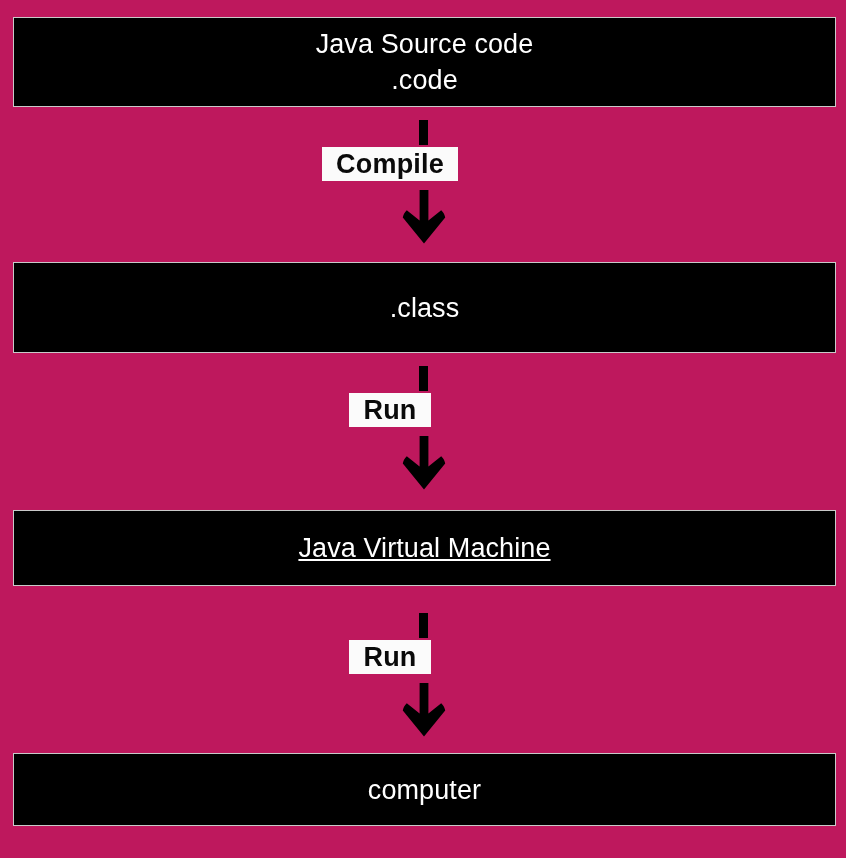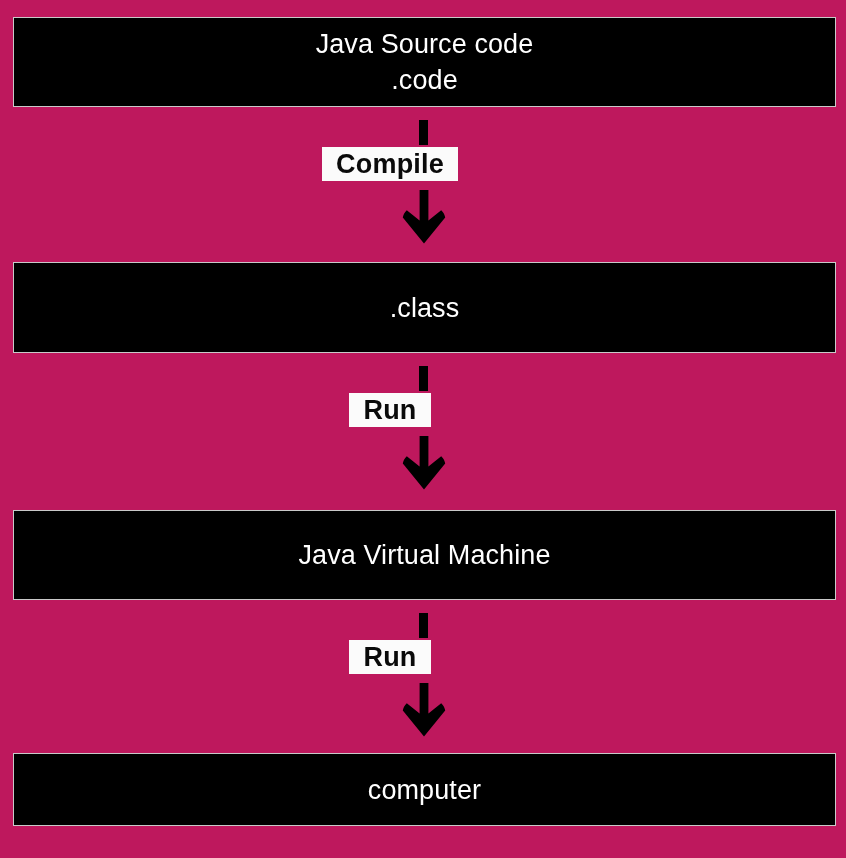--- a/index.html
+++ b/index.html
@@ -35,21 +35,21 @@
     line-height: 36px;
     font-weight: 400;
     letter-spacing: 0.1px;
     color: #ffffff;
     text-align: center;
     white-space: nowrap;
   }
 
   #box-1 { top: 17px;  height: 90px; }
   #box-2 { top: 262px; height: 91px; }
-  #box-3 { top: 510px; height: 90px; }
+  #box-3 { top: 510px; height: 76px; text-decoration: underline; }
   #box-4 { top: 753px; height: 73px; }
 
   
   .connector {
     position: absolute;
     left: 0;
     width: 846px;
     height: 146px;
   }
   #connector-1 { top: 107px; }

